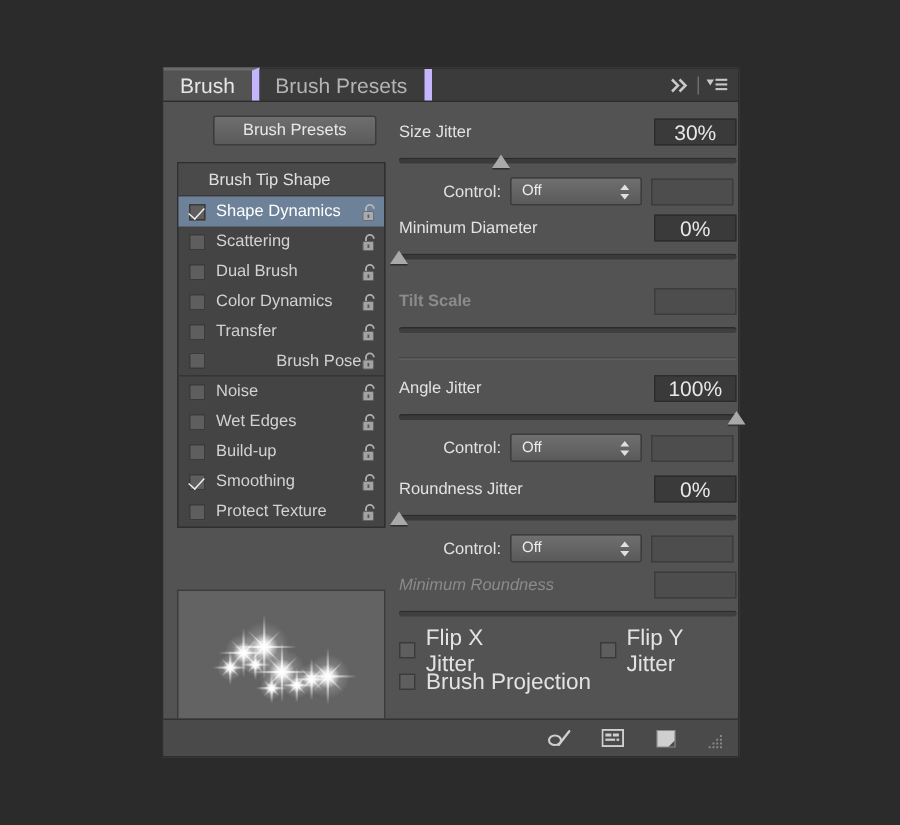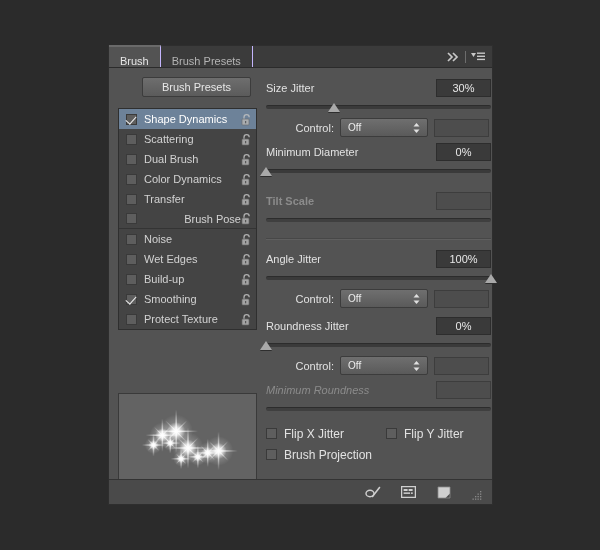--- a/index.html
+++ b/index.html
@@ -29,25 +29,25 @@
     position: relative;
     height: 22px;
     background: #3b3b3b;
     border-bottom: 1px solid #2b2b2b;
     display: flex;
     align-items: stretch;
   }
   .tab {
     padding: 0 11px;
     display: flex;
-    align-items: flex-end;
-    font-size: 11px;
+    align-items: center;
+    font-size: 14px;
     color: #b4b4b4;
     background: #3b3b3b;
-    border-right: 1px solid #c4b5fd;
+    border-right: 5px solid #c4b5fd;
     cursor: default;
   }
   .tab.active {
     background: #535353;
     color: #e6e6e6;
     border-top: 2px solid #6a6a6a;
     margin-top: -1px;
   }
   #tabbar-spacer { flex: 1; background: #3b3b3b; }
   #tab-controls {
@@ -163,21 +163,21 @@
     font-size: 11px;
     color: #e2e2e2;
   }
   .rowlabel.dim { color: #8b8b8b; }
   .rowlabel .txt { flex: 1; }
   .valbox {
     width: 55px; height: 18px;
     background: #3a3a3a;
     border: 1px solid #2d2d2d;
     color: #e8e8e8;
-    font-size: 11px;
+    font-size: 14px;
     display: flex; align-items: center; justify-content: center;
     cursor: text;
   }
   .valbox.empty { background: #4d4d4d; border-color: #3d3d3d; }
 
   
   .slider {
     position: relative;
     height: 14px;
     margin-top: 1px;
@@ -240,21 +240,21 @@
     width: 55px; height: 18px;
     background: #4d4d4d;
     border: 1px solid #3d3d3d;
   }
 
   
   #flags { position: relative; padding-top: 7px; }
   .flagrow { display: flex; align-items: center; height: 21px; }
   .flag {
     display: flex; align-items: center;
-    font-size: 12px; color: #e2e2e2;
+    font-size: 15px; color: #e2e2e2;
     cursor: pointer;
   }
   .flag .box {
     width: 11px; height: 11px;
     background: #5e5e5e;
     border: 1px solid #3a3a3a;
     margin-right: 7px;
   }
   #flag-y { margin-left: 42px; }
 
@@ -311,20 +311,23 @@
     </div>
   </div>
 
   <div id="body">
 
     <div id="presets-btn">
       <span>Brush Presets</span>
     </div>
 
     <div id="left-list">
+      <div id="tipshape-row">
+        <span>Brush Tip Shape</span>
+      </div>
       <div id="list-rows">
           <div class="lrow selected">
             <span class="cb on"></span>
             <span class="lbl">Shape Dynamics</span>
             <span class="lock"><svg viewBox="0 0 11 13" width="11" height="13">
                 <path d="M3 6 V4.2 A2.6 2.6 0 0 1 8.2 4.2" fill="none" stroke="#c2c2c2" stroke-width="1.25"></path>
                 <rect x="1" y="6" width="7" height="6" rx="0.8" fill="#b4b4b4" stroke="#6a6a6a" stroke-width="0.7"></rect>
                 <rect x="4" y="8" width="1.2" height="2.3" fill="#5a5a5a"></rect>
               </svg></span>
           </div>

